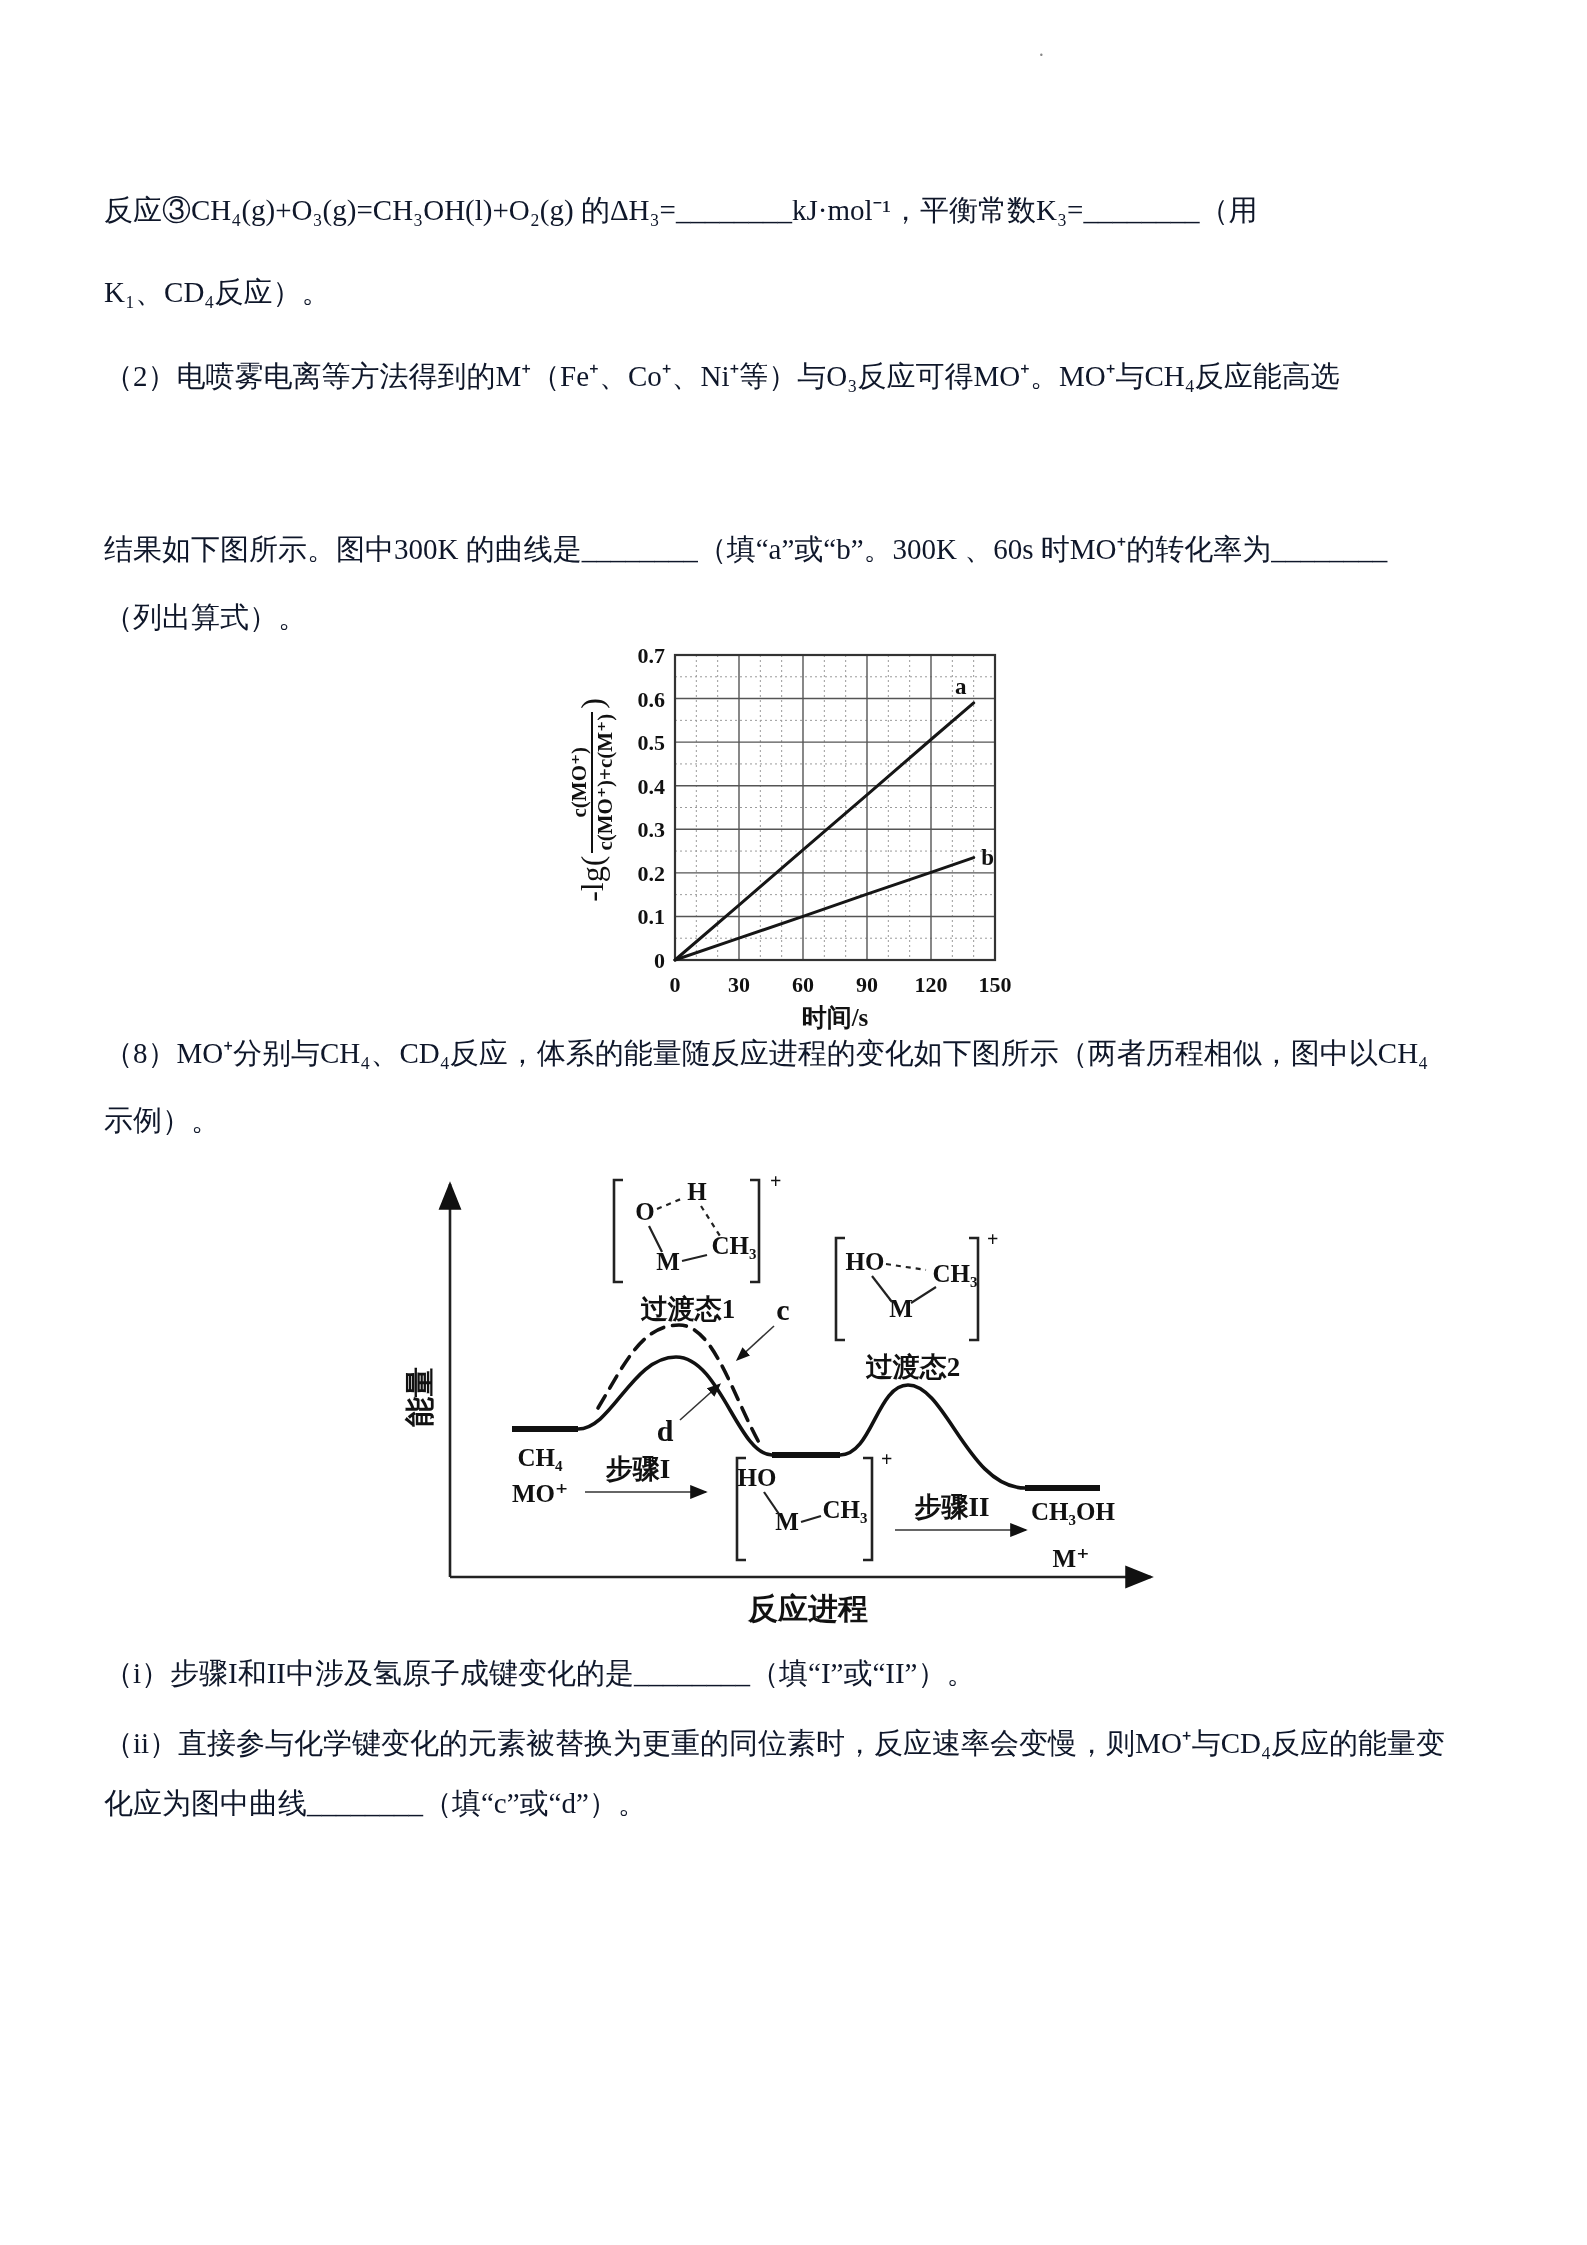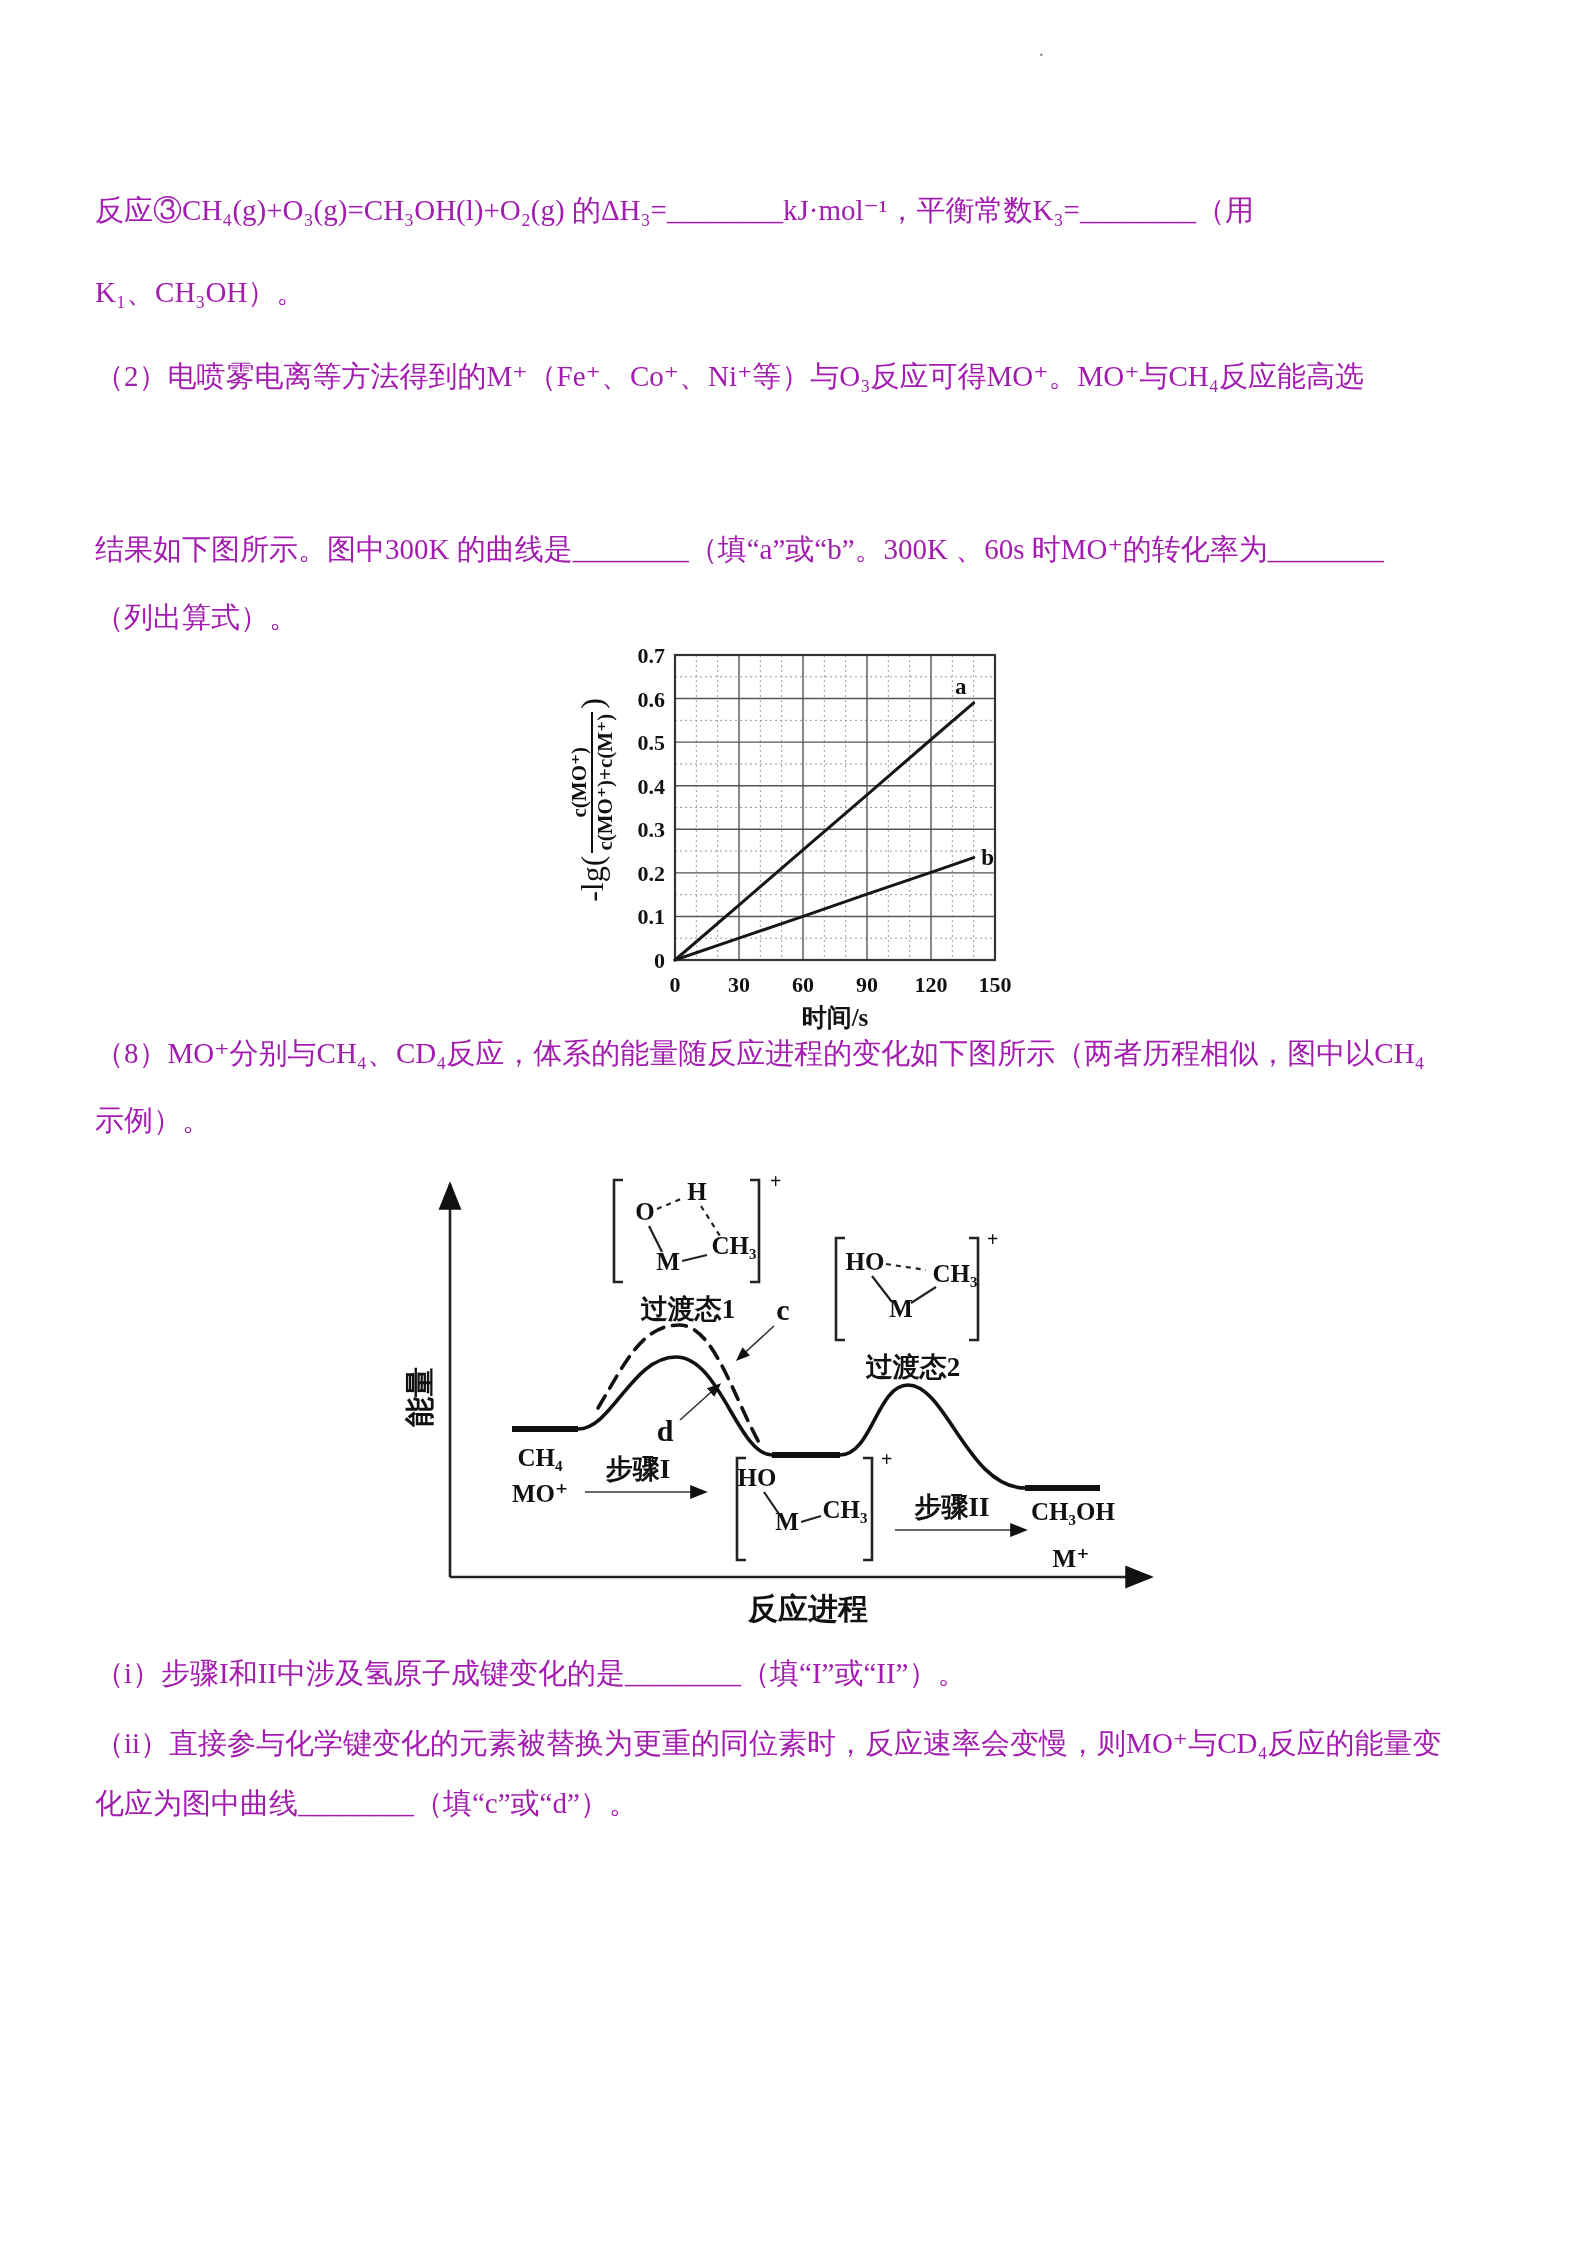--- a/index.html
+++ b/index.html
@@ -7,25 +7,26 @@
     position:relative;
     width:1587px;height:2245px;
     background:#ffffff;
     margin:0 auto;
     overflow:hidden;
     font-family:"Liberation Serif","DejaVu Serif",serif;
     color:#141414;
   }
   .line{
     position:absolute;
-    left:95px;
+    left:104px;
     font-size:29px;
     line-height:40px;
     white-space:nowrap;
-    color:#a21caf;
+    color:#0f172a;
+    font-family:Liberation Serif, serif;
   }
   .stray{position:absolute;left:1038px;top:44px;color:#888;font-size:20px;}
 
   
   #chart-svg{position:absolute;left:565px;top:643px;}
   .g-min{stroke:#9a9a9a;stroke-width:1;stroke-dasharray:2 3;}
   .g-maj{stroke:#555;stroke-width:1.4;}
   .g-box{stroke:#333;stroke-width:2.2;fill:none;}
   .series{stroke:#161616;stroke-width:3;fill:none;stroke-linecap:round;}
   #chart-svg text{font-family:"Liberation Serif","DejaVu Serif",serif;fill:#111;}
@@ -63,21 +64,21 @@
   .mk{fill:#111;}
 </style>
 </head>
 <body>
 
 <div class="page">
 
   <div class="stray">·</div>
 
   <div class="line" style="top:190px">反应③CH₄(g)+O₃(g)=CH₃OH(l)+O₂(g) 的ΔH₃=________kJ·mol⁻¹，平衡常数K₃=________（用</div>
-  <div class="line" style="top:272px">K₁、CH₃OH）。</div>
+  <div class="line" style="top:272px">K₁、CD₄反应）。</div>
   <div class="line" style="top:356px">（2）电喷雾电离等方法得到的M⁺（Fe⁺、Co⁺、Ni⁺等）与O₃反应可得MO⁺。MO⁺与CH₄反应能高选</div>
   <div class="line" style="top:529px">结果如下图所示。图中300K 的曲线是________（填“a”或“b”。300K 、60s 时MO⁺的转化率为________</div>
   <div class="line" style="top:597px">（列出算式）。</div>
   <div class="line" style="top:1033px">（8）MO⁺分别与CH₄、CD₄反应，体系的能量随反应进程的变化如下图所示（两者历程相似，图中以CH₄</div>
   <div class="line" style="top:1100px">示例）。</div>
   <div class="line" style="top:1653px">（i）步骤I和II中涉及氢原子成键变化的是________（填“I”或“II”）。</div>
   <div class="line" style="top:1723px">（ii）直接参与化学键变化的元素被替换为更重的同位素时，反应速率会变慢，则MO⁺与CD₄反应的能量变</div>
   <div class="line" style="top:1783px">化应为图中曲线________（填“c”或“d”）。</div>
 
   <div class="ylabel">

